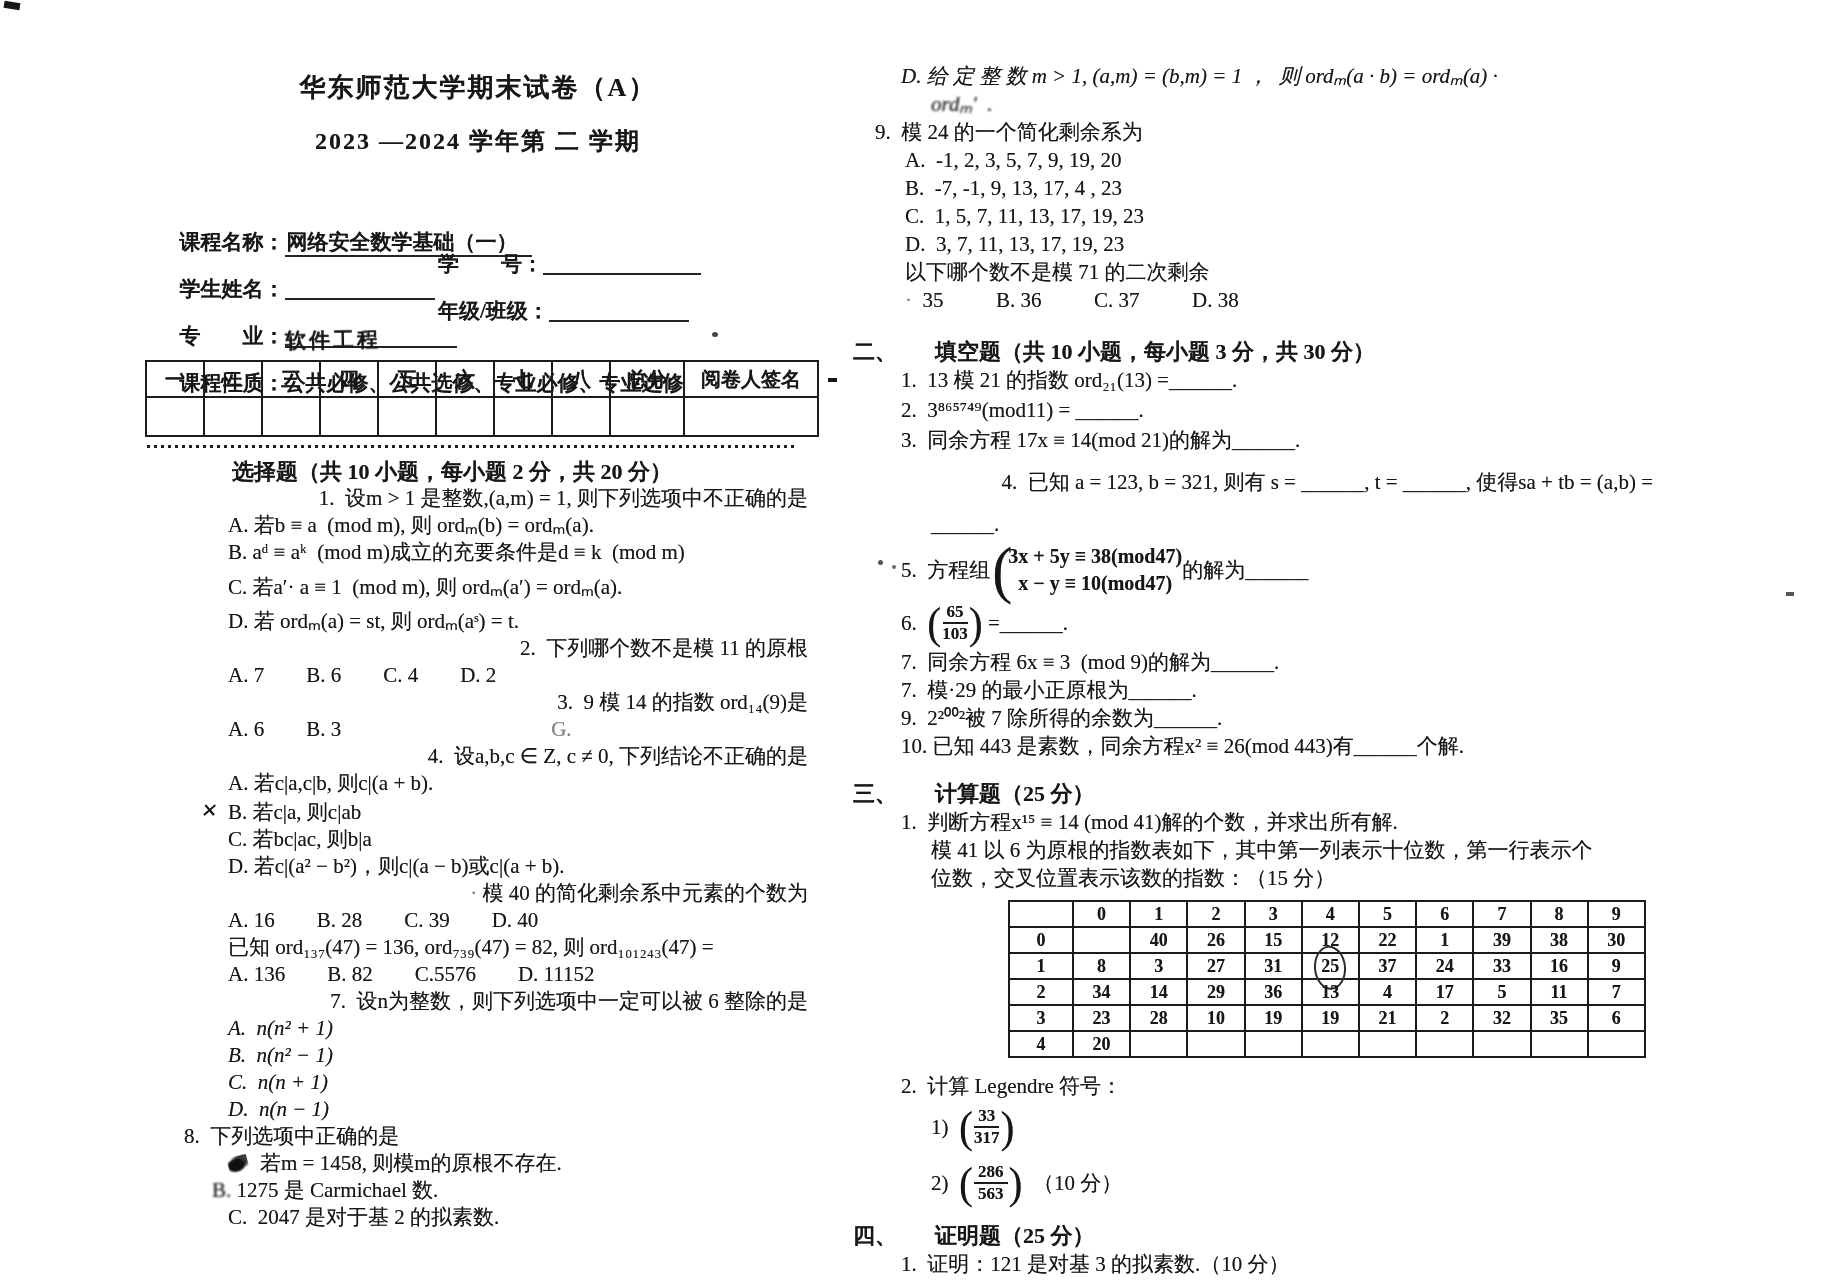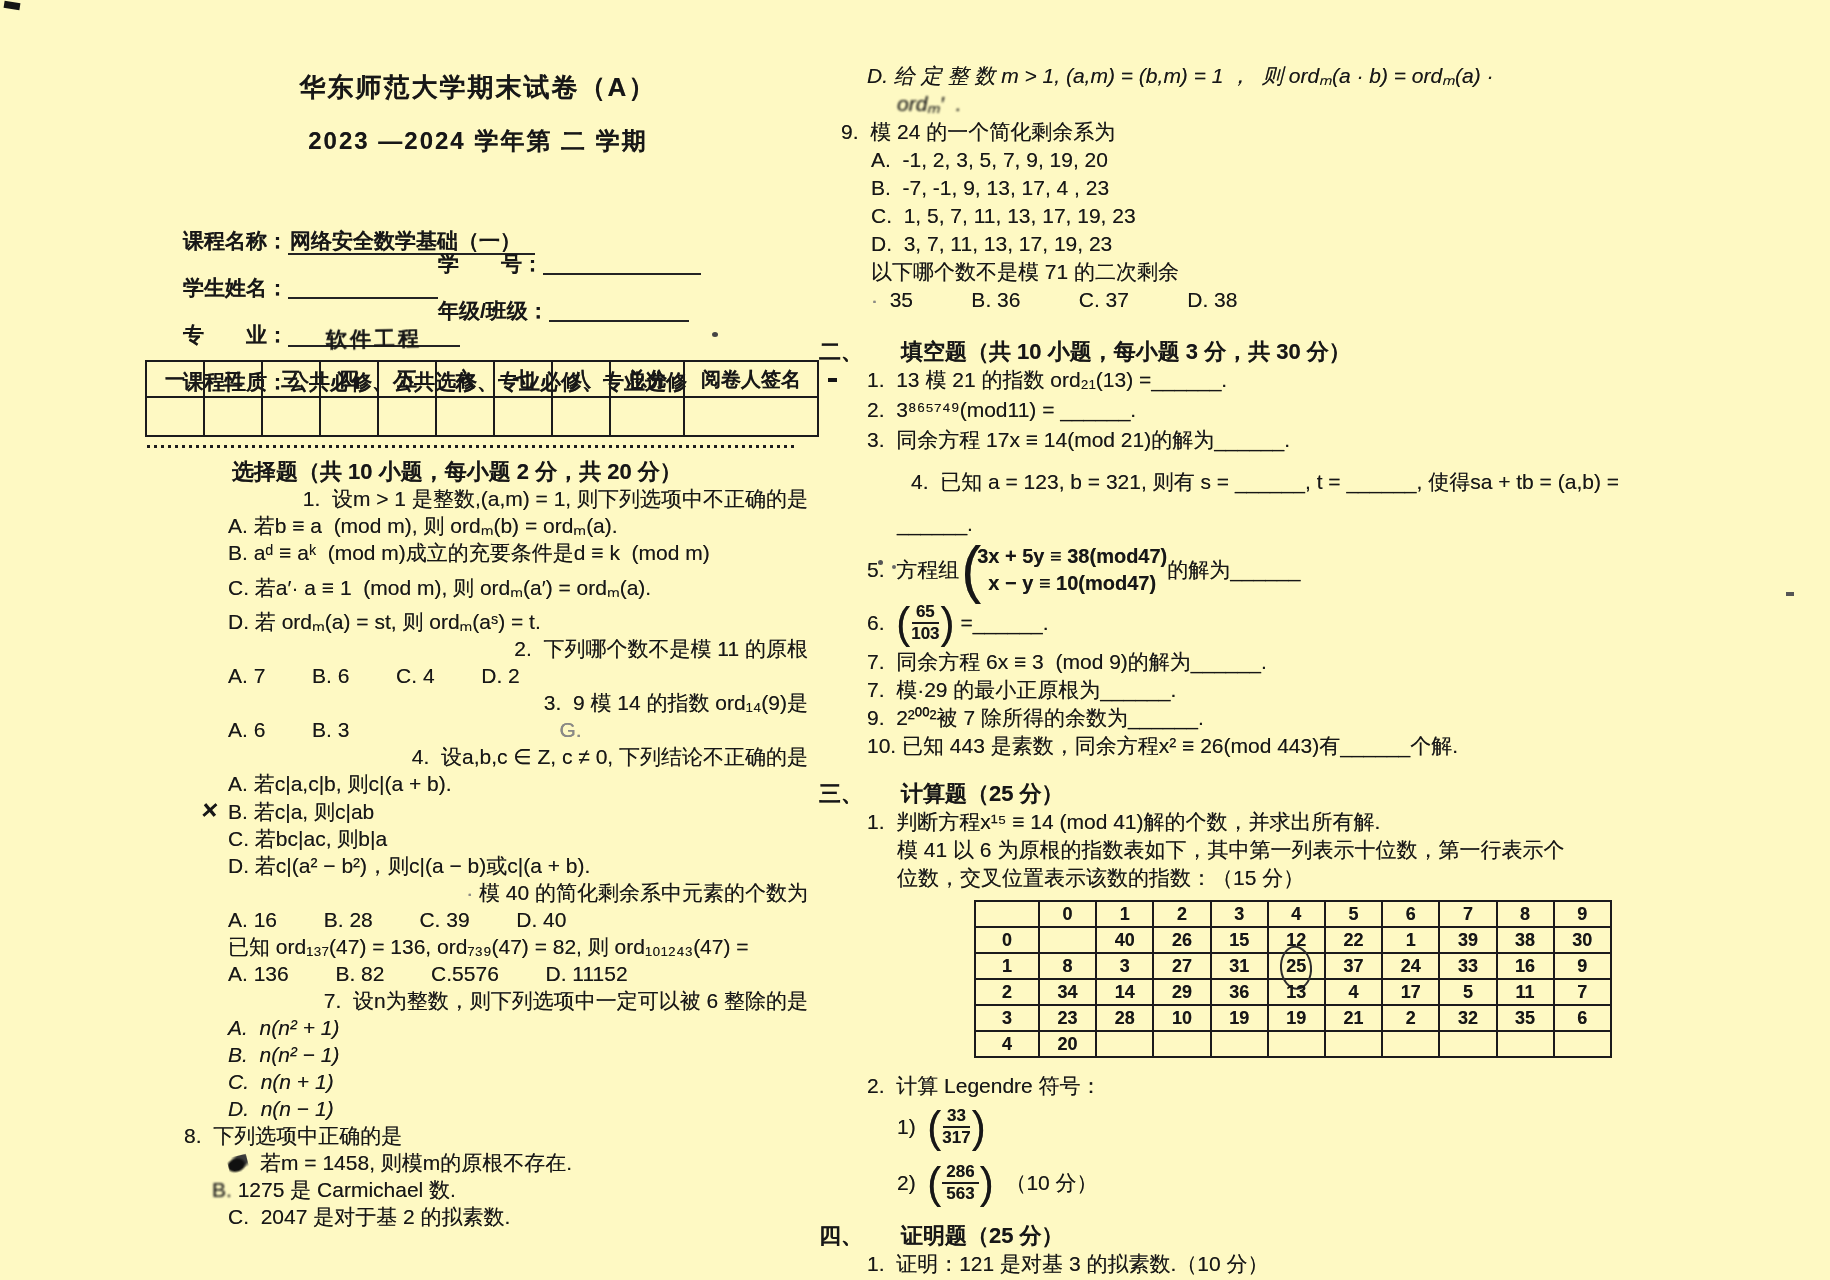--- a/index.html
+++ b/index.html
@@ -1,21 +1,21 @@
 <!DOCTYPE html>
 <html><head>
 <meta charset="utf-8">
 <style>
   html,body{margin:0;padding:0;background:#e8e6e1;}
-  .page{position:relative;width:1830px;height:1280px;background:#fef9c3;overflow:hidden;
-        font-family:Liberation Sans, sans-serif;color:#171717;
+  .page{position:relative;width:1830px;height:1280px;background:#ffffff;overflow:hidden;
+        font-family:Liberation Serif, serif;color:#171717;
         text-shadow:0 0 .5px rgba(20,20,20,.55);}
   .line{white-space:pre;line-height:27px;min-height:27px;font-size:21px;}
   .col-left{position:absolute;left:148px;top:458px;width:660px;}
-  .col-right{position:absolute;left:819px;top:62px;width:800px;}
+  .col-right{position:absolute;left:853px;top:62px;width:800px;}
   .col-right .line{line-height:28px;min-height:28px;}
   .sec-title{font-weight:700;font-size:22px;}
   .ind-sec{padding-left:84px;}
   .ind-q{padding-left:50px;text-align:right;}
   .ind-opt{padding-left:80px;}
   .gap8{margin-top:8px;}
   .gap7{margin-top:7px;}
   .faint{color:#8a8a8a;filter:blur(.6px);}
   .blur{filter:blur(.9px);}
   .xmark{display:inline-block;font-size:27px;font-weight:700;margin-left:-26px;width:26px;transform:skewX(-8deg);}
@@ -23,21 +23,21 @@
         background:radial-gradient(ellipse at 40% 55%,#101010 0 42%,transparent 62%),
                    radial-gradient(ellipse at 72% 30%,#3a3a3a 0 30%,transparent 55%);
         transform:rotate(-14deg);filter:blur(.5px);}
   
   .hdr{position:absolute;left:148px;top:70px;width:660px;text-align:center;}
   .hdr .title{font-size:26px;font-weight:700;letter-spacing:2px;}
   .hdr .sem{font-size:24px;font-weight:700;margin-top:20px;letter-spacing:2px;}
   .meta{position:absolute;left:148px;top:203px;width:700px;font-size:21px;font-weight:700;}
   .meta .mrow{position:relative;height:47px;white-space:pre;}
   .meta .rgt{position:absolute;left:290px;top:0;}
-  .u-line{display:inline-block;border-bottom:2.5px solid #242424;height:20px;vertical-align:-4px;text-align:center;}
+  .u-line{display:inline-block;border-bottom:2.5px solid #242424;height:20px;vertical-align:-4px;text-align:left;}
   .course-val{border-bottom:2.5px solid #242424;font-weight:700;padding:0 14px 1px 2px;}
   .hand{font-weight:700;letter-spacing:3px;transform:rotate(-1deg);display:inline-block;filter:blur(.4px);}
   
   .score-table{position:absolute;left:145px;top:360px;border-collapse:collapse;table-layout:fixed;}
   .score-table td{border:2.5px solid #1b1b1b;text-align:center;font-size:20px;font-weight:700;padding:0;}
   .score-table tr:first-child td{height:34px;}
   .score-table tr:last-child td{height:37px;}
   .dotted{position:absolute;left:145px;top:444px;width:652px;height:5px;
           background-image:radial-gradient(circle,#1d1d1d 1.7px,transparent 2px);
           background-size:7px 5px;background-repeat:repeat-x;}

